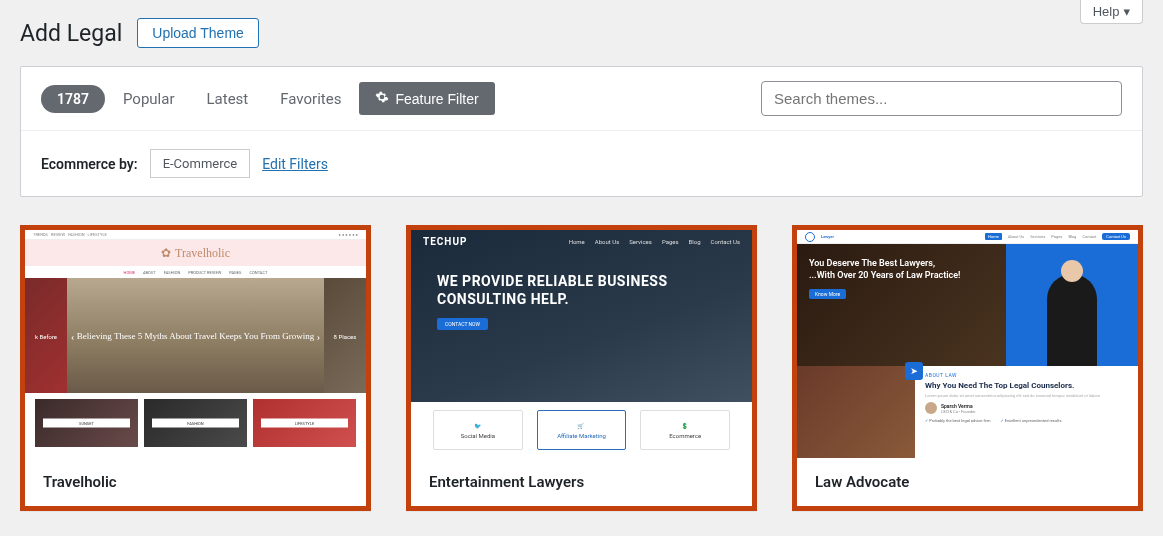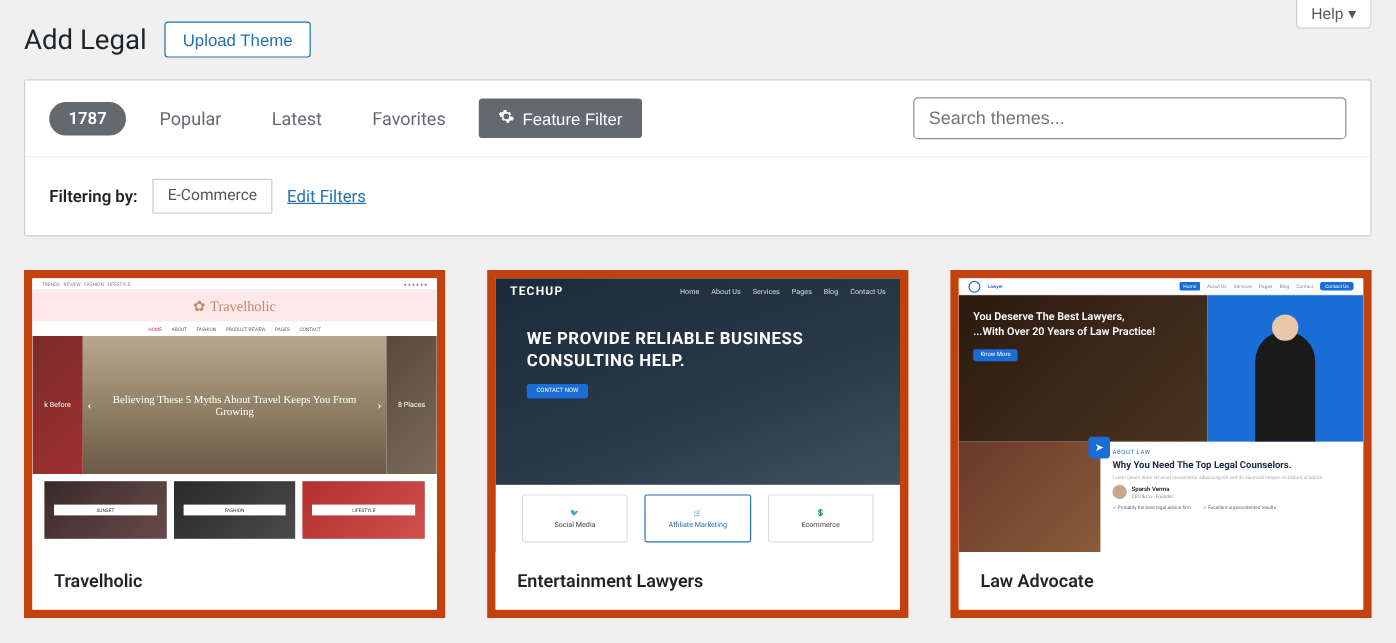--- a/index.html
+++ b/index.html
@@ -52,21 +52,21 @@
   .filter-box {
     margin: 0 20px;
     background: #fff;
     border: 1px solid #ccd0d4;
     border-radius: 2px;
   }
   .filter-top {
     display: flex;
     align-items: center;
     padding: 14px 20px;
-    gap: 14px;
+    gap: 4px;
   }
   .count-pill {
     background: #646970;
     color: #fff;
     font-weight: 600;
     padding: 6px 16px;
     border-radius: 30px;
     font-size: 14px;
   }
   .filter-link {
@@ -122,21 +122,21 @@
     text-align: right;
   }
   .themes-grid {
     display: flex;
     gap: 35px;
     padding: 28px 20px;
   }
   .theme-card {
     width: 399px;
     background: #fff;
-    border: 7px solid #c2410c;
+    border: 5px solid #c2410c;
     box-shadow: 0 1px 1px rgba(0,0,0,.04);
     cursor: pointer;
   }
   .theme-thumb {
     width: 100%;
     height: 228px;
     background: #f6f7f7;
     position: relative;
     overflow: hidden;
   }
@@ -298,21 +298,21 @@
         <svg width="14" height="14" viewBox="0 0 24 24" fill="#fff">
             <path d="M12 8a4 4 0 100 8 4 4 0 000-8zm9 4a7 7 0 01-.1 1.2l2 1.6-2 3.4-2.4-.8a7 7 0 01-2 1.2l-.4 2.5h-4l-.4-2.5a7 7 0 01-2-1.2l-2.4.8-2-3.4 2-1.6A7 7 0 013 12a7 7 0 01.1-1.2l-2-1.6 2-3.4 2.4.8a7 7 0 012-1.2L8 2.9h4l.4 2.5a7 7 0 012 1.2l2.4-.8 2 3.4-2 1.6c.1.4.2.8.2 1.2z"></path>
           </svg>
       </span>
       <span>Feature Filter</span>
     </button>
     <div class="spacer"></div>
     <input class="search-input" type="text" placeholder="Search themes..." style="">
   </div>
   <div class="filter-bottom">
-    <span class="filtering-label">Filtering by:</span>
+    <span class="filtering-label">Ecommerce by:</span>
     <span class="filter-tag">E-Commerce</span>
     <a class="edit-filters">Edit Filters</a>
   </div>
 </div>
 
 <div class="themes-grid">
 
   <div class="theme-card">
     <div class="theme-thumb thumb-travel">
       <div class="topbar">

